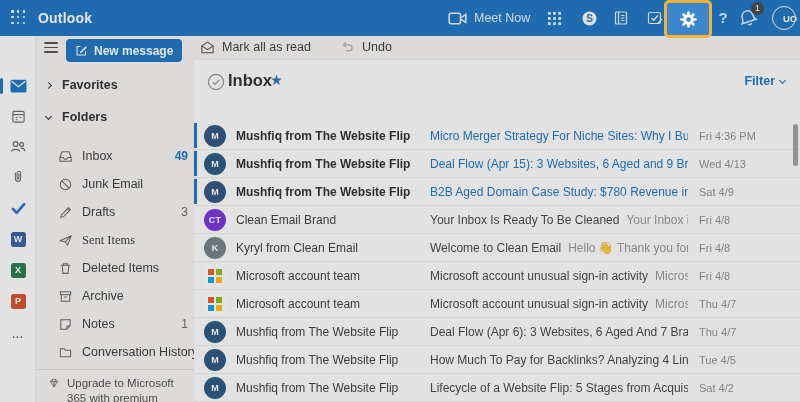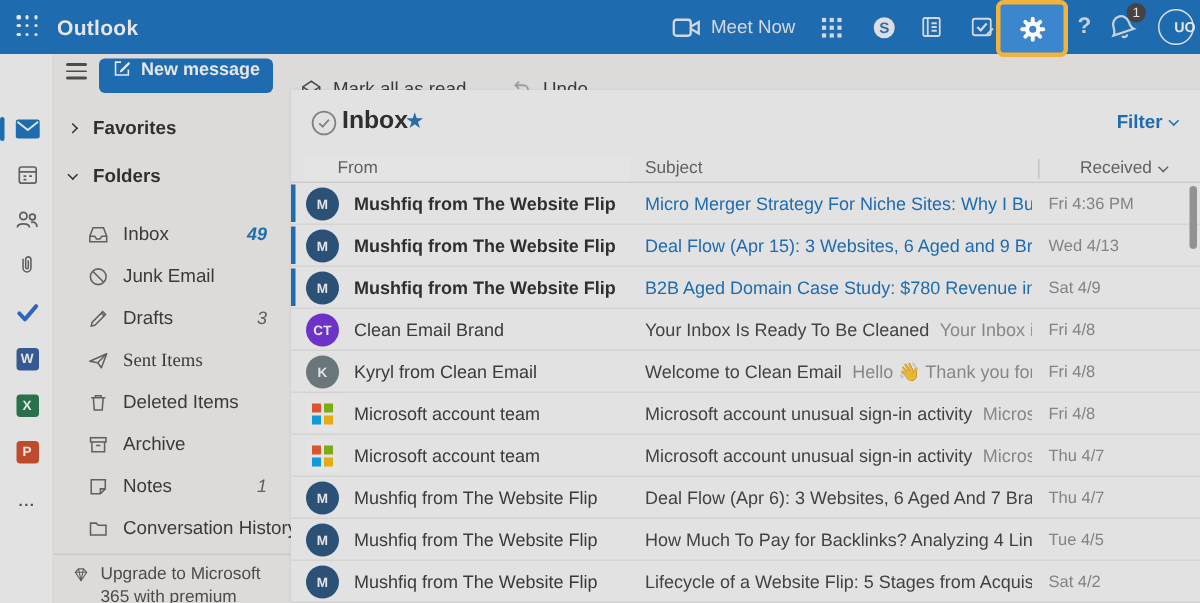--- a/index.html
+++ b/index.html
@@ -27,34 +27,34 @@
   .rail-item { position:absolute; left:0; width:36px; height:24px; display:flex; align-items:center; justify-content:center; cursor:pointer; }
   .rail-sel { position:absolute; left:0; top:42px; width:2.5px; height:16px; background:#0f6cbd; border-radius:2px; }
   .tile { width:15px; height:15px; border-radius:2.5px; color:#fff; font-size:9px; font-weight:700; display:flex; align-items:center; justify-content:center; }
   .tile.w { background:#2b579a; } .tile.x { background:#1e7145; } .tile.p { background:#cf4520; }
   .raildots { color:#484644; font-size:10px; letter-spacing:1px; font-weight:700; }
 
   
   .fpane { position:absolute; left:36px; top:36px; width:158px; height:366px; background:#f3f2f1; }
   .hamburger { position:absolute; left:44px; top:42px; width:14px; height:11px; display:flex; flex-direction:column; justify-content:space-between; cursor:pointer; }
   .hamburger i { height:1.6px; background:#484644; border-radius:1px; }
-  .newmsg { position:absolute; left:66px; top:39px; height:23px; padding:0 9px; background:#0f6cbd; border:none; border-radius:4px; color:#fff; font-family:inherit; font-size:12px; font-weight:600; display:flex; gap:6px; cursor:pointer; }
+  .newmsg { position:absolute; left:66px; top:39px; height:23px; padding:0 9px; background:#0f6cbd; border:none; border-radius:4px; color:#fff; font-family:inherit; font-size:12px; font-weight:600; display:flex; align-items:center; gap:6px; cursor:pointer; }
   .secrow { position:absolute; left:46px; display:flex; align-items:center; gap:11px; color:#252423; font-size:12.5px; font-weight:700; cursor:pointer; }
   .fitem { position:absolute; left:36px; width:152px; height:28px; display:flex; align-items:center; cursor:pointer; }
   .fitem .ficon { width:15px; margin-left:22px; display:flex; color:#605e5c; }
   .fitem .flabel { margin-left:9px; font-size:12.5px; color:#323130; white-space:nowrap; }
-  .fitem .fcount { margin-left:auto; margin-right:10px; font-size:12px; color:#605e5c;font-style:italic; }
+  .fitem .fcount { margin-left:auto; font-size:12px; color:#605e5c; }
   .fitem .fcount.blue { color:#0f6cbd; font-weight:700; }
   .upgrade { position:absolute; left:36px; top:369px; width:158px; border-top:1px solid #dfdedd; padding:6px 8px 0 8px; display:flex; gap:7px; cursor:pointer; }
   .upgrade svg { flex:none; margin-left:4px; margin-top:1px; }
   .upgrade .utxt { font-size:11.5px; line-height:15px; color:#484644; width:126px; }
 
   
   .contentbg { position:absolute; left:194px; top:36px; width:606px; height:366px; background:#f3f2f1; }
-  .cmditem { position:absolute; top:36px; height:22px; display:flex; align-items:center; gap:7px; font-size:12.5px; color:#323130; cursor:pointer;margin-top:12px; }
+  .cmditem { position:absolute; top:36px; height:22px; display:flex; align-items:center; gap:7px; font-size:12.5px; color:#323130; cursor:pointer; }
   .listcard { position:absolute; left:194px; top:60px; width:606px; height:342px; background:#fafafa; box-shadow:0 0 2px rgba(0,0,0,.08); }
   .list-header { position:absolute; left:0; top:0; width:606px; height:44px; }
   .selcircle { position:absolute; left:13px; top:13px; cursor:pointer; }
   .list-title { position:absolute; left:34px; top:11px; font-size:16.5px; font-weight:700; color:#252423; }
   .fav-star { position:absolute; left:76px; top:12px; color:#1f6bb5; font-size:14.5px; cursor:pointer; }
   .filter { position:absolute; right:15px; top:14px; color:#0f6cbd; font-size:12.5px; font-weight:600; display:flex; align-items:center; gap:5px; cursor:pointer; }
   .colheader { position:absolute; left:0; top:44px; width:606px; height:18px; font-size:11.5px; color:#605e5c; border-bottom:1px solid #e1e0de; }
   .fromcell { position:absolute; left:8px; top:0; width:218px; height:17px; background:rgba(255,255,255,.55); }
   .ch-from { position:absolute; left:31px; top:2px; cursor:pointer; }
   .ch-subj { position:absolute; left:236px; top:2px; cursor:pointer; }
@@ -360,30 +360,20 @@
         </svg>
     </span>
     <span class="list-title">Inbox</span>
     <span class="fav-star">★</span>
     <span class="filter">
       <span>Filter</span>
       <span class="chv down"></span>
     </span>
   </div>
 
-  <div class="colheader">
-    <span class="fromcell"></span>
-    <span class="ch-from">From</span>
-    <span class="ch-subj">Subject</span>
-    <span class="ch-div"></span>
-    <span class="ch-recv">
-      <span>Received</span>
-      <span class="chv down"></span>
-    </span>
-  </div>
 
   <div class="rows">
 
     <div class="mrow unread">
       <span class="ubar"></span>
       <span class="av navy">M</span>
       <span class="sender">Mushfiq from The Website Flip</span>
       <span class="subj"><span class="s1">Micro Merger Strategy For Niche Sites: Why I Buy...</span><span class="s2"></span></span>
       <span class="mdate">Fri 4:36 PM</span>
     </div>

